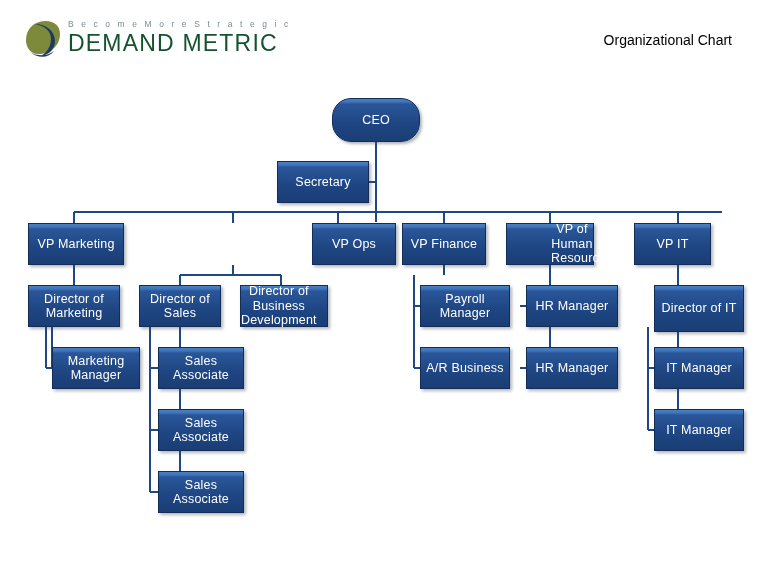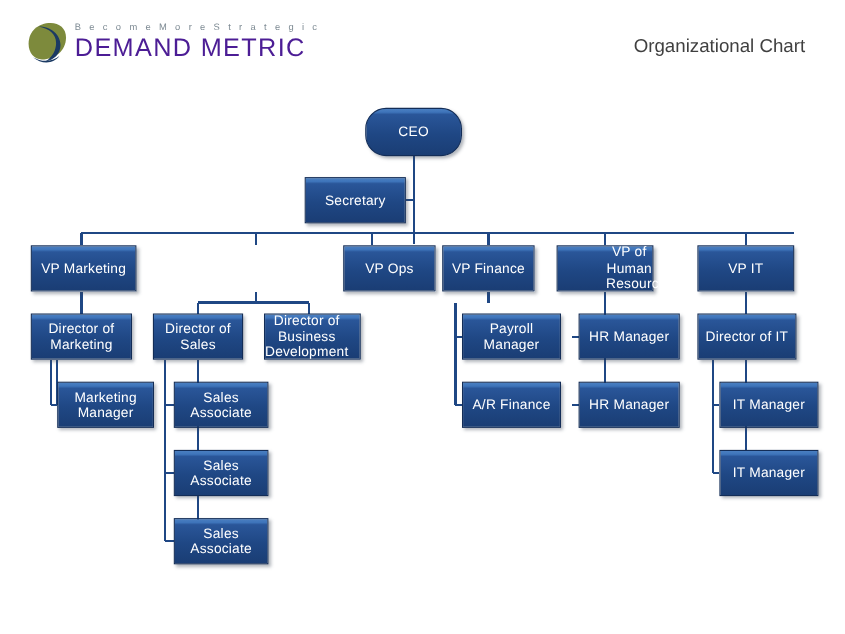--- a/index.html
+++ b/index.html
@@ -42,32 +42,32 @@
     font-size: 8.5px;
     letter-spacing: 2.6px;
     color: #7d8a93;
     font-family: "Liberation Sans", sans-serif;
     white-space: nowrap;
     line-height: 12px;
   }
   #logo-name {
     font-size: 23px;
     letter-spacing: 1.2px;
-    color: #4c1d95;
+    color: #14532d;
     font-family: "Liberation Sans", sans-serif;
     white-space: nowrap;
     line-height: 27px;
     font-weight: 400;
   }
   #doc-title {
     position: absolute;
     right: 36px;
     top: 32px;
-    font-size: 17px;
-    color: #404040;
+    font-size: 14px;
+    color: #000000;
     font-family: "Liberation Sans", sans-serif;
     white-space: nowrap;
   }
 
   
   #chart {
     position: absolute;
     left: 0;
     top: 0;
     width: 768px;
@@ -172,37 +172,37 @@
         <path d="M 150 327 L 150 492" stroke="#1f4784" stroke-width="2" fill="none" shape-rendering="crispEdges"></path>
       </svg>
 
   <div class="node" style="left: 332px; top: 98px; width: 88px; height: 44px; border-radius: 19px;"><span class="label">CEO</span></div>
       <div class="node" style="left: 277px; top: 161px; width: 92px; height: 42px; justify-content: center;"><span class="label">Secretary</span></div>
       <div class="node" style="left: 28px; top: 223px; width: 96px; height: 42px;"><span class="label">VP Marketing</span></div>
       <div class="node" style="left: 312px; top: 223px; width: 84px; height: 42px;"><span class="label">VP Ops</span></div>
       <div class="node" style="left: 402px; top: 223px; width: 84px; height: 42px;"><span class="label">VP Finance</span></div>
       <div class="node" style="left: 506px; top: 223px; width: 88px; height: 42px; padding-left: 44px;"><span class="label">VP of Human
 Resources</span></div>
-      <div class="node" style="left: 634px; top: 223px; width: 88px; height: 42px;"><span class="label">VP IT</span></div>
+      <div class="node" style="left: 634px; top: 223px; width: 77px; height: 42px;"><span class="label">VP IT</span></div>
       <div class="node" style="left: 28px; top: 285px; width: 92px; height: 42px;"><span class="label">Director of
 Marketing</span></div>
       <div class="node" style="left: 139px; top: 285px; width: 82px; height: 42px;"><span class="label">Director of
 Sales</span></div>
       <div class="node overflow" style="left: 240px; top: 285px; width: 88px; height: 42px;"><span class="label">Director of
 Business
 Development</span></div>
       <div class="node" style="left: 420px; top: 285px; width: 90px; height: 42px;"><span class="label">Payroll
 Manager</span></div>
       <div class="node" style="left: 526px; top: 285px; width: 92px; height: 42px;"><span class="label">HR Manager</span></div>
-      <div class="node" style="left: 634px; top: 285px; width: 90px; height: 42px;"><span class="label">Director of IT</span></div>
+      <div class="node" style="left: 654px; top: 285px; width: 90px; height: 47px;"><span class="label">Director of IT</span></div>
       <div class="node" style="left: 52px; top: 347px; width: 88px; height: 42px;"><span class="label">Marketing
 Manager</span></div>
       <div class="node" style="left: 158px; top: 347px; width: 86px; height: 42px;"><span class="label">Sales
 Associate</span></div>
-      <div class="node" style="left: 420px; top: 347px; width: 90px; height: 42px;"><span class="label">A/R Finance</span></div>
+      <div class="node" style="left: 420px; top: 347px; width: 90px; height: 42px;"><span class="label">A/R Business</span></div>
       <div class="node" style="left: 526px; top: 347px; width: 92px; height: 42px;"><span class="label">HR Manager</span></div>
       <div class="node" style="left: 654px; top: 347px; width: 90px; height: 42px;"><span class="label">IT Manager</span></div>
       <div class="node" style="left: 158px; top: 409px; width: 86px; height: 42px;"><span class="label">Sales
 Associate</span></div>
       <div class="node" style="left: 654px; top: 409px; width: 90px; height: 42px;"><span class="label">IT Manager</span></div>
       <div class="node" style="left: 158px; top: 471px; width: 86px; height: 42px;"><span class="label">Sales
 Associate</span></div>
     </div>
 
 </div>

